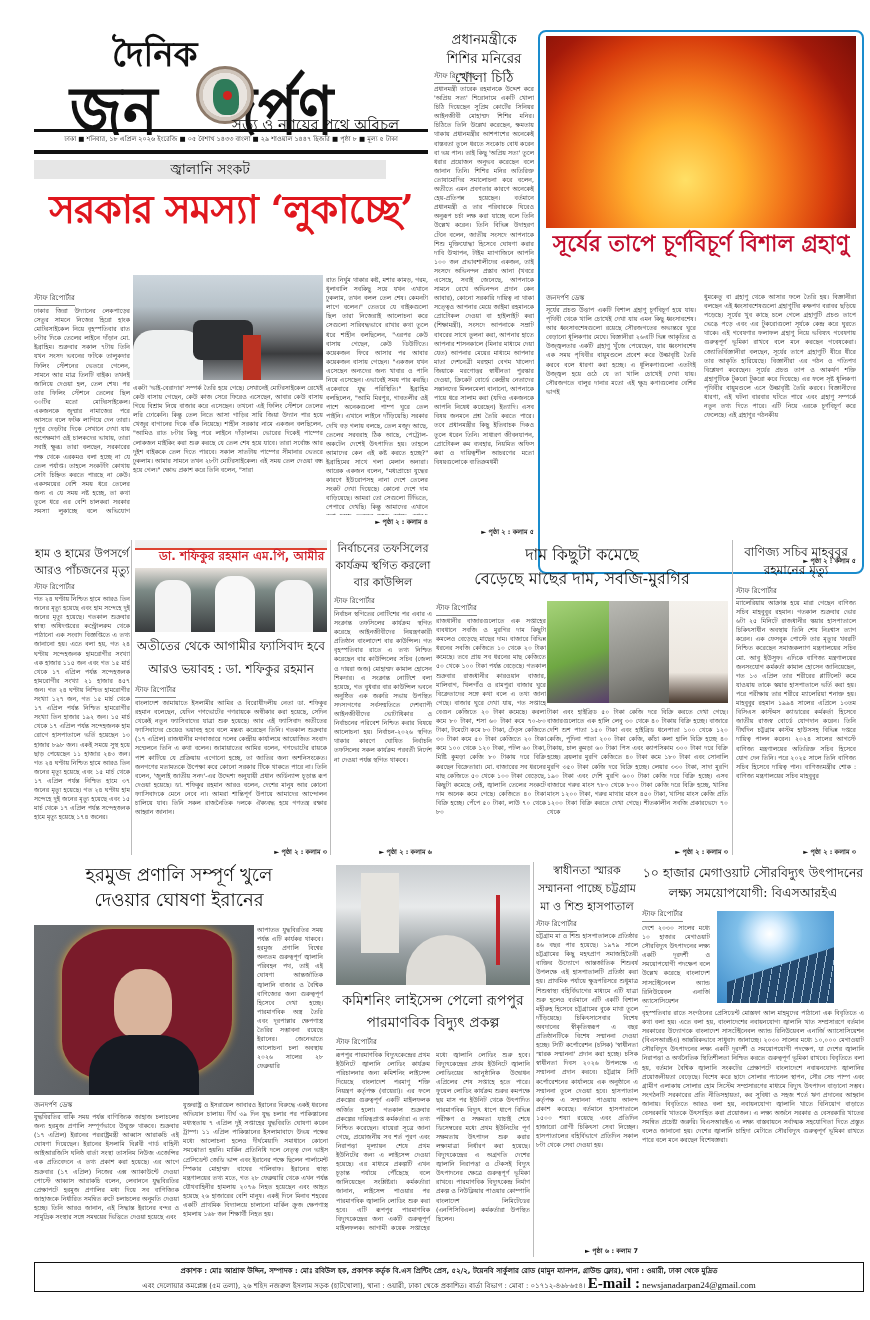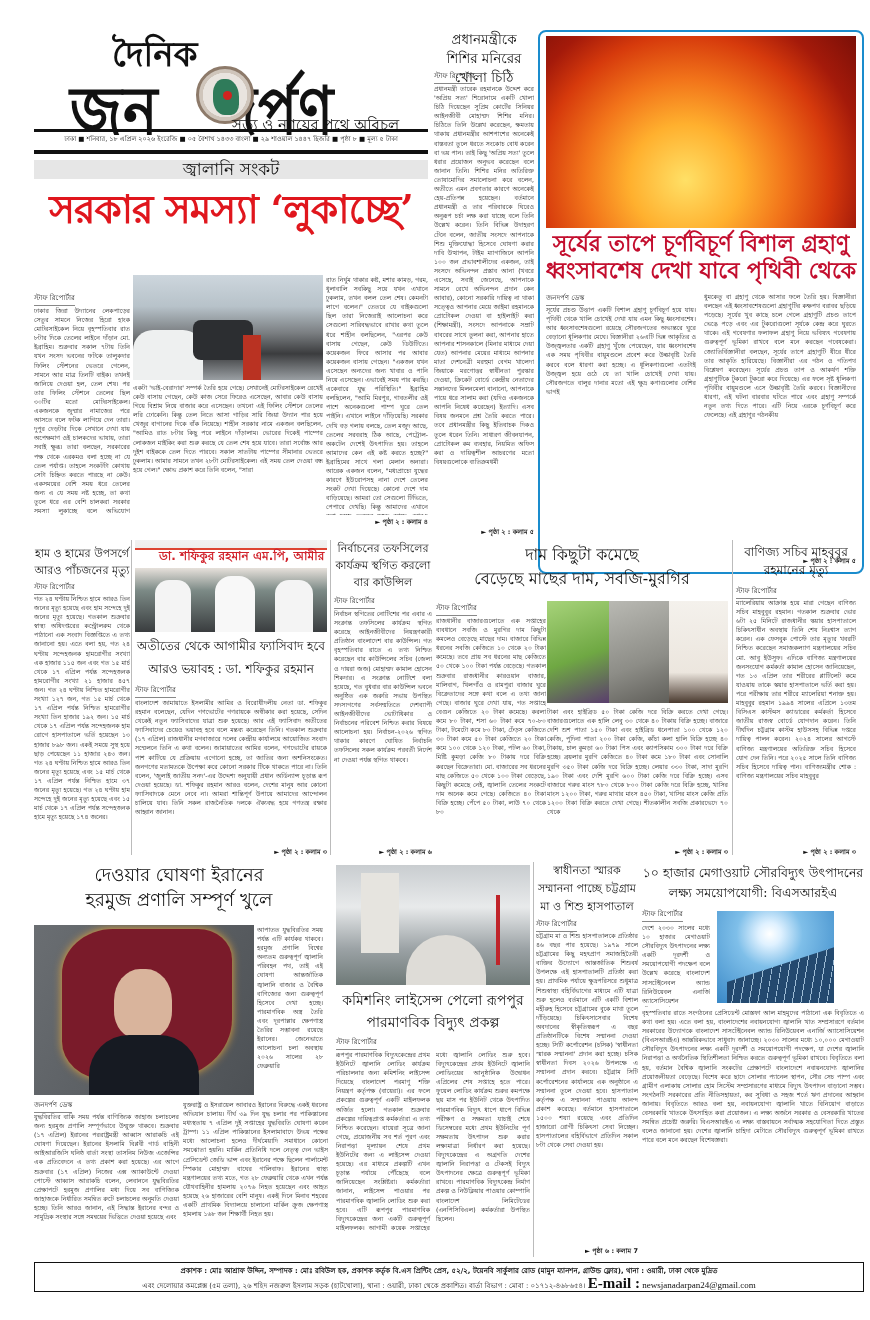--- a/index.html
+++ b/index.html
@@ -13,21 +13,21 @@
 
 .mast-dainik{left:112px;top:28px;font-size:34px;font-weight:bold;font-family:"DejaVu Serif",serif}
 .mast-name{left:70px;top:60px;font-size:58px;font-weight:900;font-family:"DejaVu Sans",sans-serif;letter-spacing:-2px;transform:scaleY(1.15);transform-origin:left top}
 .mast-emblem{left:196px;top:66px;width:58px;height:58px;border-radius:50%;border:3px solid #8d7a6a;background:radial-gradient(circle at 50% 50%,#e9e4df 0 60%,#cfc5bb 61%)}
 .mast-emblem .map{position:absolute;left:14px;top:10px;width:26px;height:36px;background:#2f7b5a;border-radius:40% 50% 30% 45%}
 .mast-emblem .dot{position:absolute;left:24px;top:22px;width:9px;height:9px;border-radius:50%;background:#d0231f}
 .tagline{left:232px;top:113px;font-size:15px;font-family:"DejaVu Serif",serif}
 .rule1{left:34px;top:129px;width:394px;height:3px;background:#111}
 .dateline{left:34px;top:134px;width:394px;font-size:6.5px;text-align:center;white-space:nowrap}
 .rule2{left:34px;top:150px;width:394px;height:4px;background:#111}
-.kicker{left:34px;top:160px;width:394px;height:19px;background:#e6e6e6;font-size:17px;text-align:center;line-height:19px}
+.kicker{left:34px;top:160px;width:352px;height:19px;background:#e6e6e6;font-size:14px;text-align:center;line-height:19px}
 .lead-hl{left:34px;top:183px;width:394px;font-size:39px;line-height:52px;color:#e0161d;font-weight:bold;font-family:"DejaVu Serif",serif;text-align:center;letter-spacing:-1px}
 
 .sunbox{left:538px;top:30px;width:326px;height:544px;border:2px solid #1a8ccd;border-radius:8px}
 .sun-img{left:546px;top:36px;width:310px;height:192px;background:radial-gradient(circle at 45% 75%,#ffe066 0,#ffb02e 25%,#f2741a 45%,#d63a0c 65%,#a41a0a 80%,#7a0f08 100%)}
 .sun-caption{left:538px;top:230px;width:326px;text-align:center;font-size:22px;line-height:27px;font-family:"DejaVu Serif",serif;color:#c30e2e;font-weight:bold}
 .divider{background:#bbb}
 </style>
 </head>
 <body>
 
@@ -59,21 +59,20 @@
 
 <div class="abs hl" style="left:434px;top:30px;width:100px;font-size:13.5px;line-height:19px">প্রধানমন্ত্রীকে শিশির মনিরের খোলা চিঠি</div>
 <div class="abs byline" style="left:434px;top:70px">স্টাফ রিপোর্টার</div>
 <div class="abs body-text" style="left:434px;top:84px;width:100px;height:440px">প্রধানমন্ত্রী তারেক রহমানকে উদ্দেশ করে 'অপ্রিয় সত্য' শিরোনামে একটি খোলা চিঠি দিয়েছেন সুপ্রিম কোর্টের সিনিয়র আইনজীবী মোহাম্মদ শিশির মনির। চিঠিতে তিনি উল্লেখ করেছেন, ক্ষমতায় থাকায় প্রধানমন্ত্রীর আশপাশের অনেকেই বাস্তবতা তুলে ধরতে সংকোচ বোধ করেন বা ভয় পান। তাই কিছু 'অপ্রিয় সত্য' তুলে ধরার প্রয়োজন অনুভব করেছেন বলে জানান তিনি। শিশির মনির অতিরিক্ত তোষামোদির সমালোচনা করে বলেন, অতীতে এমন প্রবণতার কারণে অনেকেই হেয়-প্রতিপন্ন হয়েছেন। বর্তমানে প্রধানমন্ত্রী ও তার পরিবারকে ঘিরেও অনুরূপ চর্চা লক্ষ করা যাচ্ছে বলে তিনি উল্লেখ করেন। তিনি বিভিন্ন উদাহরণ টেনে বলেন, জাতীয় সংসদে আপনাকে শিশু মুক্তিযোদ্ধা হিসেবে ঘোষণা করার দাবি উত্থাপন, টাইম ম্যাগাজিনে আপনি ১০০ জন প্রভাবশালীদের একজন, তাই সংসদে অভিনন্দন প্রস্তাব আনা (খবরে এসেছে, সবাই জেনেছে, আপনাকে সামনে রেখে অভিনন্দন প্রদান কেন আবার), কোনো সরকারি দায়িত্ব না থাকা সত্ত্বেও আপনার মেয়ে জাইমা রহমানকে প্রোটোকল দেওয়া বা হাইলাইট করা (শিক্ষামন্ত্রী), সংসদে আপনাকে সম্রাট বাবরের সাথে তুলনা করা, আপনার হাতে আপনার শাসনকালে (মিনার মাধ্যমে দেয়া যেত) আপনার মেয়ের মাধ্যমে আপনার মাতা দেশনেত্রী মরহুমা বেগম খালেদা জিয়াকে মরণোত্তর স্বাধীনতা পুরস্কার দেওয়া, ক্রিকেট বোর্ডে কেন্দ্রীয় নেতাদের সন্তানদের মিলনমেলা বানানো, আপনাকে পায়ে ধরে সালাম করা (যদিও একজনকে আপনি নিষেধ করেছেন) ইত্যাদি। এসব বিষয় জনমনে প্রশ্ন তৈরি করতে পারে। তবে প্রধানমন্ত্রীর কিছু ইতিবাচক দিকও তুলে ধরেন তিনি। সাধারণ জীবনযাপন, প্রোটোকল কম ব্যবহার, নিয়মিত অফিস করা ও দায়িত্বশীল আচরণের মতো বিষয়গুলোকে ব্যতিক্রমধর্মী</div>
 <div class="abs jump" style="left:434px;top:527px;width:100px">► পৃষ্ঠা ২ : কলাম ৫</div>
 
 <div class="abs sunbox"></div>
 <div class="abs sun-img"></div>
 <div class="abs sun-caption">
   <div>সূর্যের তাপে চূর্ণবিচূর্ণ বিশাল গ্রহাণু</div>
-  <div>ধ্বংসাবশেষ দেখা যাবে পৃথিবী থেকে</div>
 </div>
 <div class="abs byline" style="left:546px;top:292px">জনদর্পণ ডেস্ক</div>
 <div class="abs body-text" style="left:546px;top:305px;width:150px;height:260px">সূর্যের প্রচণ্ড উত্তাপ একটি বিশাল গ্রহাণু চূর্ণবিচূর্ণ হয়ে যায়। পৃথিবী থেকে খালি চোখেই দেখা যায় এমন কিছু ধ্বংসাবশেষ। আর ধ্বংসাবশেষগুলো রয়েছে সৌরজগতের অভ্যন্তরে ঘুরে বেড়ানো ধূলিকণার মেঘে। বিজ্ঞানীরা ২৬এটি ভিন্ন আকৃতির ও উজ্জ্বলতার একটি গ্রহাণু খুঁজে পেয়েছেন, যার ধ্বংসাবশেষ এক সময় পৃথিবীর বায়ুমণ্ডলে প্রবেশ করে উল্কাবৃষ্টি তৈরি করবে বলে ধারণা করা হচ্ছে। এ ধূলিকণাগুলো এতটাই উজ্জ্বল হয়ে ওঠে যে তা খালি চোখেই দেখা যায়। সৌরজগতে বালুর দানার মতো এই ক্ষুদ্র কণাগুলোর বেশির ভাগই</div>
 <div class="abs body-text" style="left:704px;top:292px;width:152px;height:262px">ধুমকেতু বা গ্রহাণু থেকে আসার ফলে তৈরি হয়। বিজ্ঞানীরা বলছেন এই ধ্বংসাবশেষগুলো গ্রহাণুটির কক্ষপথ বরাবর ছড়িয়ে পড়েছে। সূর্যের খুব কাছে চলে গেলে গ্রহাণুটি প্রচণ্ড তাপে ভেঙে পড়ে এবং এর টুকরোগুলো সূর্যকে কেন্দ্র করে ঘুরতে থাকে। এই গবেষণার ফলাফল গ্রহাণু নিয়ে ভবিষ্যৎ গবেষণায় গুরুত্বপূর্ণ ভূমিকা রাখবে বলে মনে করছেন গবেষকেরা। জ্যোতির্বিজ্ঞানীরা বলছেন, সূর্যের তাপে গ্রহাণুটি ধীরে ধীরে তার আকৃতি হারিয়েছে। বিজ্ঞানীরা এর গঠন ও গতিপথ বিশ্লেষণ করেছেন। সূর্যের প্রচণ্ড তাপ ও আকর্ষণ শক্তি গ্রহাণুটিকে টুকরো টুকরো করে দিয়েছে। এর ফলে সৃষ্ট ধূলিকণা পৃথিবীর বায়ুমণ্ডলে এসে উল্কাবৃষ্টি তৈরি করবে। বিজ্ঞানীদের ধারণা, এই ঘটনা বারবার ঘটতে পারে এবং গ্রহাণু সম্পর্কে নতুন তথ্য দিতে পারে। এটি নিয়ে এরকে চূর্ণবিচূর্ণ করে ফেলেছে। এই গ্রহাণুর গঠনকীয়</div>
 <div class="abs jump" style="left:704px;top:556px;width:152px">► পৃষ্ঠা ২ : কলাম ৫</div>
 
 <div class="abs hl" style="left:34px;top:545px;width:96px;font-size:11px;line-height:17px">হাম ও হামের উপসর্গে আরও পাঁচজনের মৃত্যু</div>
 <div class="abs byline" style="left:34px;top:581px">স্টাফ রিপোর্টার</div>
 <div class="abs body-text" style="left:34px;top:594px;width:96px;height:262px">গত ২৪ ঘণ্টায় নিশ্চিত হামে আরও তিন জনের মৃত্যু হয়েছে এবং হাম সন্দেহে দুই জনের মৃত্যু হয়েছে। গতকাল শুক্রবার স্বাস্থ্য অধিদপ্তরের কন্ট্রোলরুম থেকে পাঠানো এক সংবাদ বিজ্ঞপ্তিতে এ তথ্য জানানো হয়। এতে বলা হয়, গত ২৪ ঘণ্টায় সন্দেহজনক হামরোগীর সংখ্যা এক হাজার ১১৫ জন এবং গত ১৫ মার্চ থেকে ১৭ এপ্রিল পর্যন্ত সন্দেহজনক হামরোগীর সংখ্যা ২১ হাজার ৪৫৭ জন। গত ২৪ ঘণ্টায় নিশ্চিত হামরোগীর সংখ্যা ১২৭ জন, গত ১৫ মার্চ থেকে ১৭ এপ্রিল পর্যন্ত নিশ্চিত হামরোগীর সংখ্যা তিন হাজার ১৯২ জন। ১৫ মার্চ থেকে ১৭ এপ্রিল পর্যন্ত সন্দেহজনক হাম রোগে হাসপাতালে ভর্তি হয়েছেন ১৩ হাজার ৮৯৮ জন। একই সময়ে সুস্থ হয়ে ছাড় পেয়েছেন ১১ হাজার ২৪৩ জন। গত ২৪ ঘণ্টায় নিশ্চিত হামে আরও তিন জনের মৃত্যু হয়েছে এবং ১৫ মার্চ থেকে ১৭ এপ্রিল পর্যন্ত নিশ্চিত হামে ৩৭ জনের মৃত্যু হয়েছে। গত ২৪ ঘণ্টায় হাম সন্দেহে দুই জনের মৃত্যু হয়েছে এবং ১৫ মার্চ থেকে ১৭ এপ্রিল পর্যন্ত সন্দেহজনক হামে মৃত্যু হয়েছে ১৭৪ জনের।</div>
 
@@ -110,22 +109,22 @@
 </div>
 <div class="abs body-text" style="left:547px;top:707px;width:181px;height:140px">টাকা এবং হাইব্রিড ৫০ টাকা কেজি দরে বিক্রি করতে দেখা গেছে। বাজারগুলোতে এক হালি লেবু ৩০ থেকে ৪০ টাকায় বিক্রি হচ্ছে। বাজারে দেশি শুশ পাতা ১৫০ টাকা এবং হাইব্রিড ধনেপাতা ১০০ থেকে ১২০ কেজি, পুদিনা পাতা ২০০ টাকা কেজি, কাঁচা কলা হালি বিক্রি হচ্ছে ৪০ টাকায়, চাল কুমড়া ৬০ টাকা পিস এবং ক্যাপসিকাম ৩০০ টাকা দরে বিক্রি হচ্ছে। ব্রয়লার মুরগি কেজিতে ৪০ টাকা কমে ১৮০ টাকা এবং সোনালি মুরগি ৩৫০ টাকা কেজি দরে বিক্রি হচ্ছে। লেয়ার ৩৩০ টাকা, সাদা মুরগি ১৯০ টাকা এবং দেশি মুরগি ৬০০ টাকা কেজি দরে বিক্রি হচ্ছে। এসব বাজারে গরুর মাংস ৭৮০ থেকে ৮০০ টাকা কেজি দরে বিক্রি হচ্ছে, খাসির মাংস ১২০০ টাকা, গরুর মাথার মাংস ৪৫০ টাকা, খাসির মাংস কেজি প্রতি ১২০০ টাকা বিক্রি করতে দেখা গেছে। শীতকালীন সবজি প্রকারভেদে ৭০ থেকে</div>
 <div class="abs jump" style="left:547px;top:847px;width:181px">► পৃষ্ঠা ২ : কলাম ৩</div>
 
 <div class="abs hl" style="left:736px;top:543px;width:120px;font-size:12px;line-height:18px">বাণিজ্য সচিব মাহবুবুর রহমানের মৃত্যু</div>
 <div class="abs byline" style="left:736px;top:585px">স্টাফ রিপোর্টার</div>
 <div class="abs body-text" style="left:736px;top:598px;width:120px;height:248px">ম্যালেরিয়ায় আক্রান্ত হয়ে মারা গেছেন বাণিজ্য সচিব মাহবুবুর রহমান। গতকাল শুক্রবার ভোর ৬টা ২৫ মিনিটে রাজধানীর স্কয়ার হাসপাতালে চিকিৎসাধীন অবস্থায় তিনি শেষ নিঃশ্বাস ত্যাগ করেন। এক ফেসবুক পোস্টে তার মৃত্যুর খবরটি নিশ্চিত করেছেন সমাজকল্যাণ মন্ত্রণালয়ের সচিব মো. আবু ইউসুফ। এদিকে বাণিজ্য মন্ত্রণালয়ের জনসংযোগ কর্মকর্তা কামাল হোসেন জানিয়েছেন, গত ১৩ এপ্রিল তার শরীরের প্লাটিলেট কমে যাওয়ায় তাকে স্কয়ার হাসপাতালে ভর্তি করা হয়। পরে পরীক্ষায় তার শরীরে ম্যালেরিয়া শনাক্ত হয়। মাহবুবুর রহমান ১৯৯৪ সালের এপ্রিলে ১৩তম বিসিএস কাস্টমস ক্যাডারের কর্মকর্তা হিসেবে জাতীয় রাজস্ব বোর্ডে যোগদান করেন। তিনি দীর্ঘদিন চট্টগ্রাম কাস্টম হাউসসহ বিভিন্ন দপ্তরে দায়িত্ব পালন করেন। ২০২৪ সালের আগস্টে বাণিজ্য মন্ত্রণালয়ের অতিরিক্ত সচিব হিসেবে যোগ দেন তিনি। পরে ২০২৫ সালে তিনি বাণিজ্য সচিব হিসেবে দায়িত্ব পান। বাণিজ্যমন্ত্রীর শোক : বাণিজ্য মন্ত্রণালয়ের সচিব মাহবুবুর</div>
 <div class="abs jump" style="left:736px;top:847px;width:120px">► পৃষ্ঠা ২ : কলাম ৩</div>
 
 <div class="abs hl" style="left:34px;top:862px;width:290px;font-size:18px;line-height:25px">
+  <div>হরমুজ প্রণালি সম্পূর্ণ খুলে</div>
   <div>দেওয়ার ঘোষণা ইরানের</div>
-  <div>হরমুজ প্রণালি সম্পূর্ণ খুলে</div>
 </div>
 <div class="abs photo" style="left:34px;top:925px;width:220px;height:170px;background:linear-gradient(120deg,#6a6e72 0,#4d5155 100%)">
   <div style="position:absolute;left:28px;top:4px;width:170px;height:150px;background:#7a1b2a;border-radius:30% 20% 40% 25%;box-shadow:0 0 8px #e7a63a"></div>
   <div style="position:absolute;left:80px;top:44px;width:58px;height:70px;background:#d9b49c;border-radius:45% 45% 40% 40%"></div>
   <div style="position:absolute;left:55px;top:110px;width:110px;height:60px;background:#161a22;border-radius:40px 40px 0 0"></div>
 </div>
 <div class="abs body-text" style="left:257px;top:925px;width:66px;height:170px">আপাতত যুদ্ধবিরতির সময় পর্যন্ত এটি কার্যকর থাকবে। হরমুজ প্রণালি বিশ্বের অন্যতম গুরুত্বপূর্ণ জ্বালানি পরিবহন পথ, তাই এই ঘোষণা আন্তর্জাতিক জ্বালানি বাজার ও বৈশ্বিক বাণিজ্যের জন্য গুরুত্বপূর্ণ হিসেবে দেখা হচ্ছে। পারমাণবিক অস্ত্র তৈরি এবং দূরপাল্লার ক্ষেপণাস্ত্র তৈরির সম্ভাবনা রয়েছে ইরানের। জেনেভাতে আলোচনা চলা অবস্থায় ২০২৬ সালের ২৮ ফেব্রুয়ারি</div>
 <div class="abs byline" style="left:34px;top:1099px">জনদর্পণ ডেস্ক</div>
 <div class="abs body-text" style="left:34px;top:1112px;width:145px;height:144px">যুদ্ধবিরতির বাকি সময় পর্যন্ত বাণিজ্যিক জাহাজ চলাচলের জন্য হরমুজ প্রণালি সম্পূর্ণভাবে উন্মুক্ত থাকবে। শুক্রবার (১৭ এপ্রিল) ইরানের পররাষ্ট্রমন্ত্রী আব্বাস আরাকচি এই ঘোষণা দিয়েছেন। ইরানের ইসলামি বিপ্লবী গার্ড বাহিনী আইআরজিসি ঘনিষ্ঠ বার্তা সংস্থা তাসনিম নিউজ এজেন্সির এক প্রতিবেদনে এ তথ্য প্রকাশ করা হয়েছে। এর আগে শুক্রবার (১৭ এপ্রিল) নিজের এক্স অ্যাকাউন্টে দেওয়া পোস্টে আব্বাস আরাকচি বলেন, লেবাননে যুদ্ধবিরতির প্রেক্ষাপটে হরমুজ প্রণালির মধ্য দিয়ে সব বাণিজ্যিক জাহাজকে নির্ধারিত সমন্বিত রুটে চলাচলের অনুমতি দেওয়া হচ্ছে। তিনি আরও জানান, এই সিদ্ধান্ত ইরানের বন্দর ও সামুদ্রিক সংস্থার সঙ্গে সমন্বয়ের ভিত্তিতে দেওয়া হয়েছে এবং</div>
 <div class="abs body-text" style="left:183px;top:1100px;width:145px;height:156px">যুক্তরাষ্ট্র ও ইসরায়েল আবারও ইরানের বিরুদ্ধে একই ধরনের অভিযান চালায়। দীর্ঘ ৩৯ দিন যুদ্ধ চলার পর পাকিস্তানের মধ্যস্থতায় ৭ এপ্রিল দুই সপ্তাহের যুদ্ধবিরতি ঘোষণা করেন ট্রাম্প। ১১ এপ্রিল পাকিস্তানের ইসলামাবাদে উভয় পক্ষের মধ্যে আলোচনা হলেও দীর্ঘমেয়াদি সমাধানে কোনো সমঝোতা হয়নি। মার্কিন প্রতিনিধি দলে নেতৃত্ব দেন ভাইস প্রেসিডেন্ট জেডি ভান্স এবং ইরানের পক্ষে ছিলেন পার্লামেন্ট স্পিকার মোহাম্মদ বাঘের গালিবাফ। ইরানের স্বাস্থ্য মন্ত্রণালয়ের তথ্য মতে, গত ২৮ ফেব্রুয়ারি থেকে এখন পর্যন্ত যৌথবাহিনীর হামলায় ২০৭৬ নিহত হয়েছেন এবং আহত হয়েছে ২৬ হাজারের বেশি মানুষ। একই দিনে মিনাব শহরের একটি প্রাথমিক বিদ্যালয়ে চালানো মার্কিন ক্রুজ ক্ষেপণাস্ত্র হামলায় ১৬৮ জন শিক্ষার্থী নিহত হয়।</div>

